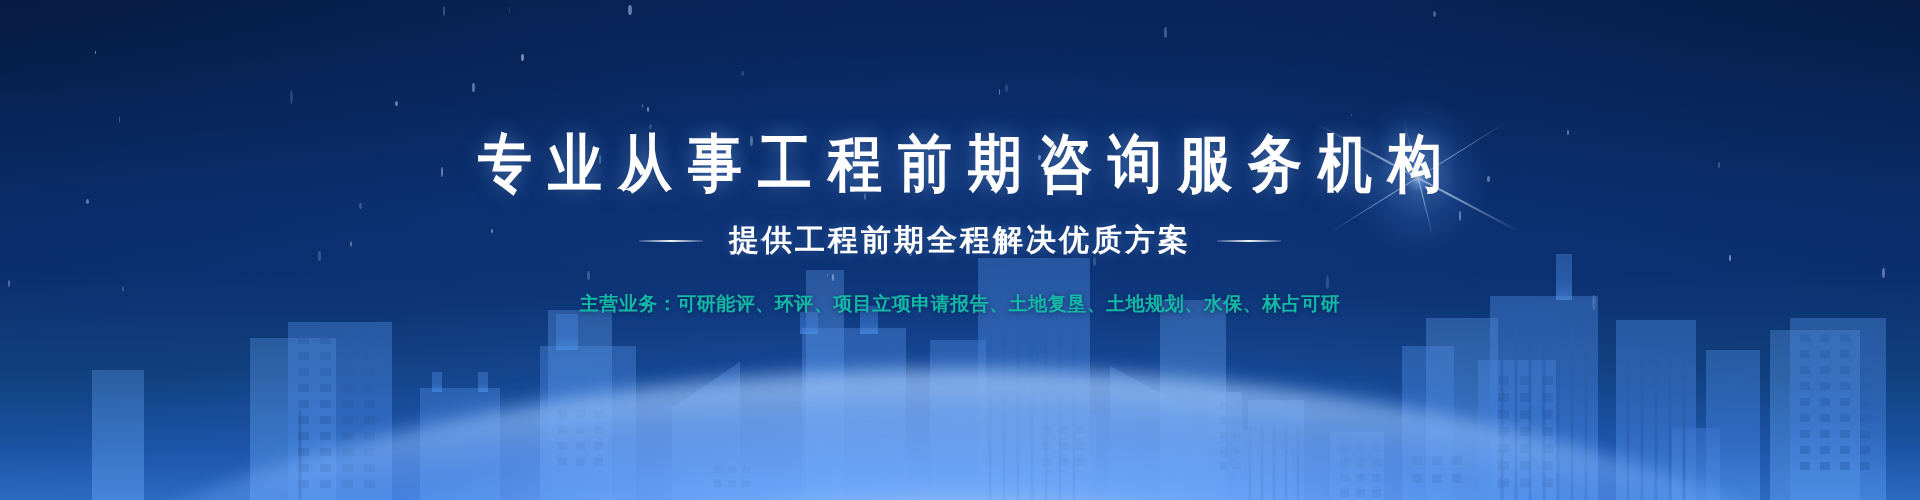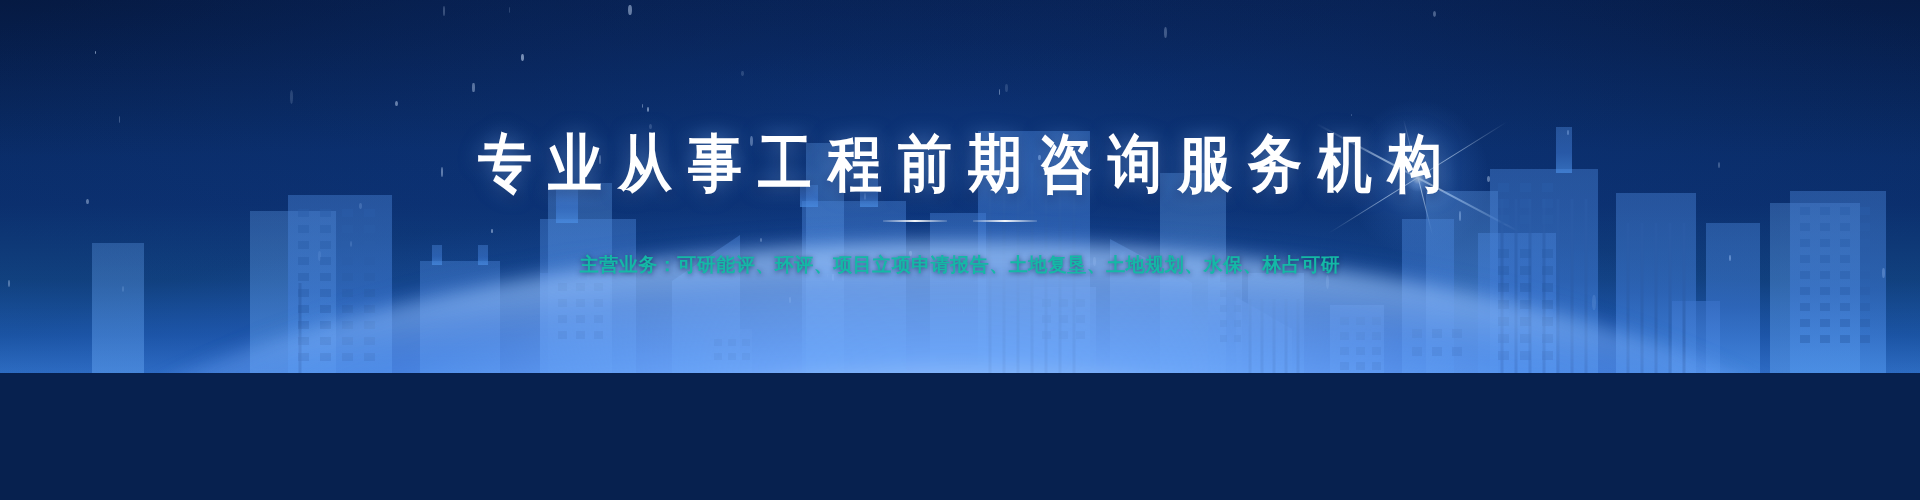--- a/index.html
+++ b/index.html
@@ -4,21 +4,21 @@
 <style>
   * { margin:0; padding:0; box-sizing:border-box; }
   html,body { background:#07214f; }
   body {
     font-family:"Liberation Sans","DejaVu Sans",sans-serif;
   }
 
   #banner {
     position:relative;
     width:1920px;
-    height:373px;
+    height:500px;
     overflow:hidden;
     background:#0a2a62;
   }
 
   
   .sky {
     position:absolute; inset:0;
     background:
       radial-gradient(120% 140% at 50% 118%,
          rgba(150,195,255,.95) 0%,
@@ -481,19 +481,20 @@
 
   <div class="horizon-arc"></div>
   <div class="horizon"></div>
 
   <div class="content">
 
     <div class="headline">专业从事工程前期咨询服务机构</div>
 
     <div class="subwrap">
       <span class="dash"></span>
+      <span class="subtitle">提供工程前期全程解决优质方案</span>
       <span class="dash"></span>
     </div>
 
     <div class="services">主营业务：可研能评、环评、项目立项申请报告、土地复垦、土地规划、水保、林占可研</div>
 
   </div>
 </div>
 
 </body></html>

